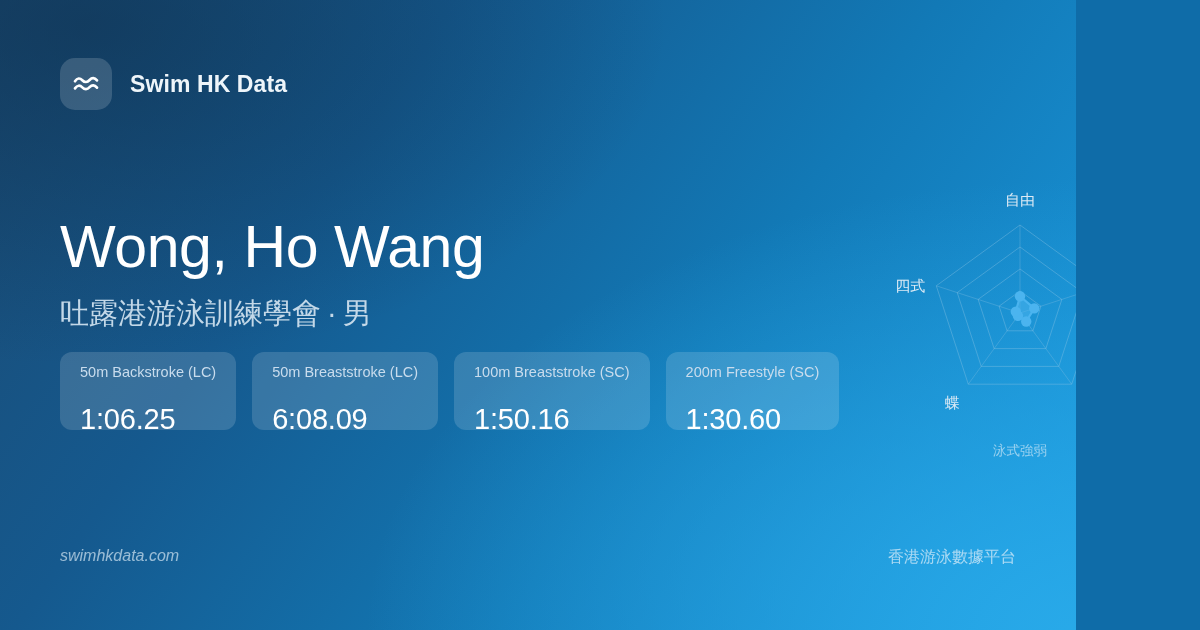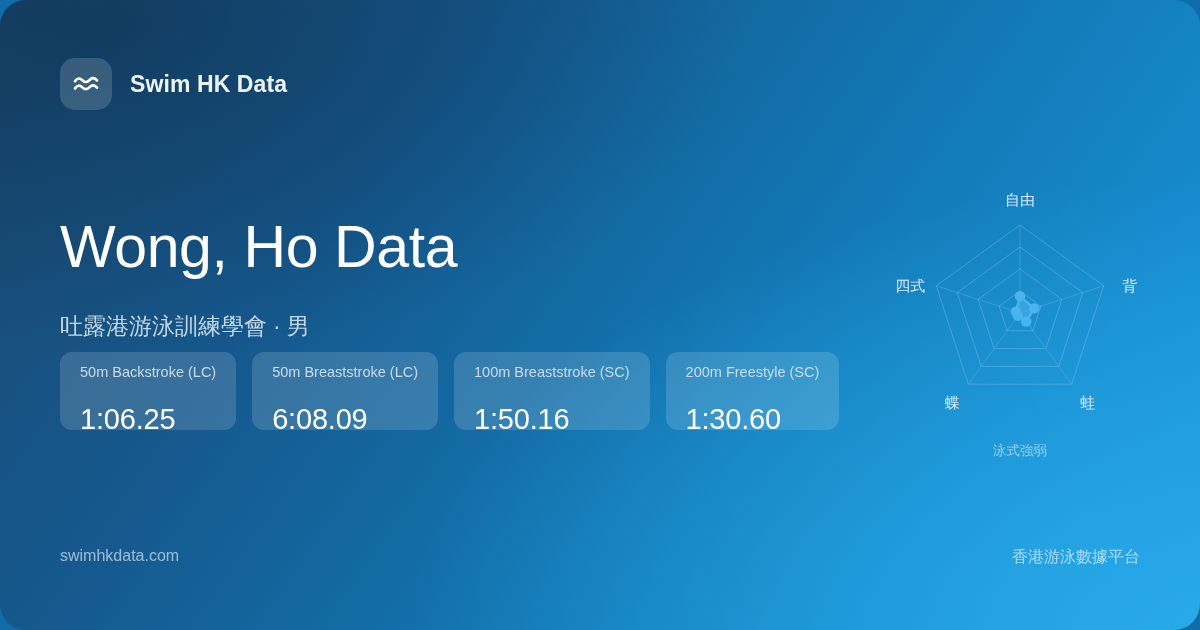--- a/index.html
+++ b/index.html
@@ -9,27 +9,26 @@
   body {
     width: 1200px;
     height: 630px;
     overflow: hidden;
     font-family: "Liberation Sans", "DejaVu Sans", sans-serif;
     background: #0f6ca8;
   }
 
   .og-card {
     position: relative;
-    width: 1200px;
+    width: 1076px;
     height: 630px;
     background:
       radial-gradient(120% 130% at 100% 100%, rgba(41,170,233,0.95) 0%, rgba(41,170,233,0.0) 55%),
       linear-gradient(125deg, #1b4a72 0%, #15598e 30%, #1279b6 62%, #1a9ae0 100%);
     overflow: hidden;
-    border-radius: 26px;
   }
   .og-card::after {
     content: "";
     position: absolute;
     inset: 0;
     background: radial-gradient(90% 90% at 8% 4%, rgba(12,46,76,0.55) 0%, rgba(12,46,76,0) 60%);
     pointer-events: none;
   }
 
   
@@ -70,23 +69,23 @@
   .athlete-name {
     color: #ffffff;
     font-size: 59px;
     line-height: 1.0;
     font-weight: 400;
     letter-spacing: -0.4px;
     white-space: nowrap;
     margin: 0;
   }
   .athlete-meta {
-    margin-top: 34px;
+    margin-top: 17px;
     color: #c3d8e8;
-    font-size: 23px;
+    font-size: 29px;
     font-weight: 400;
     white-space: nowrap;
   }
   .meta-sep { padding: 0 6px; }
 
   
   .stats {
     position: absolute;
     left: 60px;
     top: 352px;
@@ -147,20 +146,21 @@
   }
 
   
   .footer-left {
     position: absolute;
     left: 60px;
     top: 547px;
     color: rgba(206,226,240,0.72);
     font-size: 16px;
     z-index: 3;
+    font-style: italic;
   }
   .footer-right {
     position: absolute;
     right: 60px;
     top: 547px;
     color: rgba(222,239,250,0.72);
     font-size: 16px;
     z-index: 3;
   }
 </style>
@@ -173,21 +173,21 @@
     <div class="brand-logo">
       <svg width="32" height="32" viewBox="0 0 32 32" aria-hidden="true">
         <path d="M5 13.2c2.4-3.4 4.9-3.4 7.3-1 2.4 2.4 4.9 2.4 7.3-0.2 2.4-2.6 4.9-2.6 7.4 0.4" fill="none" stroke="#ffffff" stroke-width="2.7" stroke-linecap="round"></path>
         <path d="M5 20.4c2.4-3.4 4.9-3.4 7.3-1 2.4 2.4 4.9 2.4 7.3-0.2 2.4-2.6 4.9-2.6 7.4 0.4" fill="none" stroke="#ffffff" stroke-width="2.7" stroke-linecap="round"></path>
       </svg>
     </div>
     <div class="brand-name">Swim HK Data</div>
   </div>
 
   <div class="hero">
-    <h1 class="athlete-name">Wong, Ho Data</h1>
+    <h1 class="athlete-name">Wong, Ho Wang</h1>
     <div class="athlete-meta">
       <span>吐露港游泳訓練學會</span><span class="meta-sep">·</span><span>男</span>
     </div>
   </div>
 
   <div class="stats">
     <div class="stat-card">
       <div class="stat-label">50m Backstroke (LC)</div>
       <div class="stat-value">1:06.25</div>
     </div>

